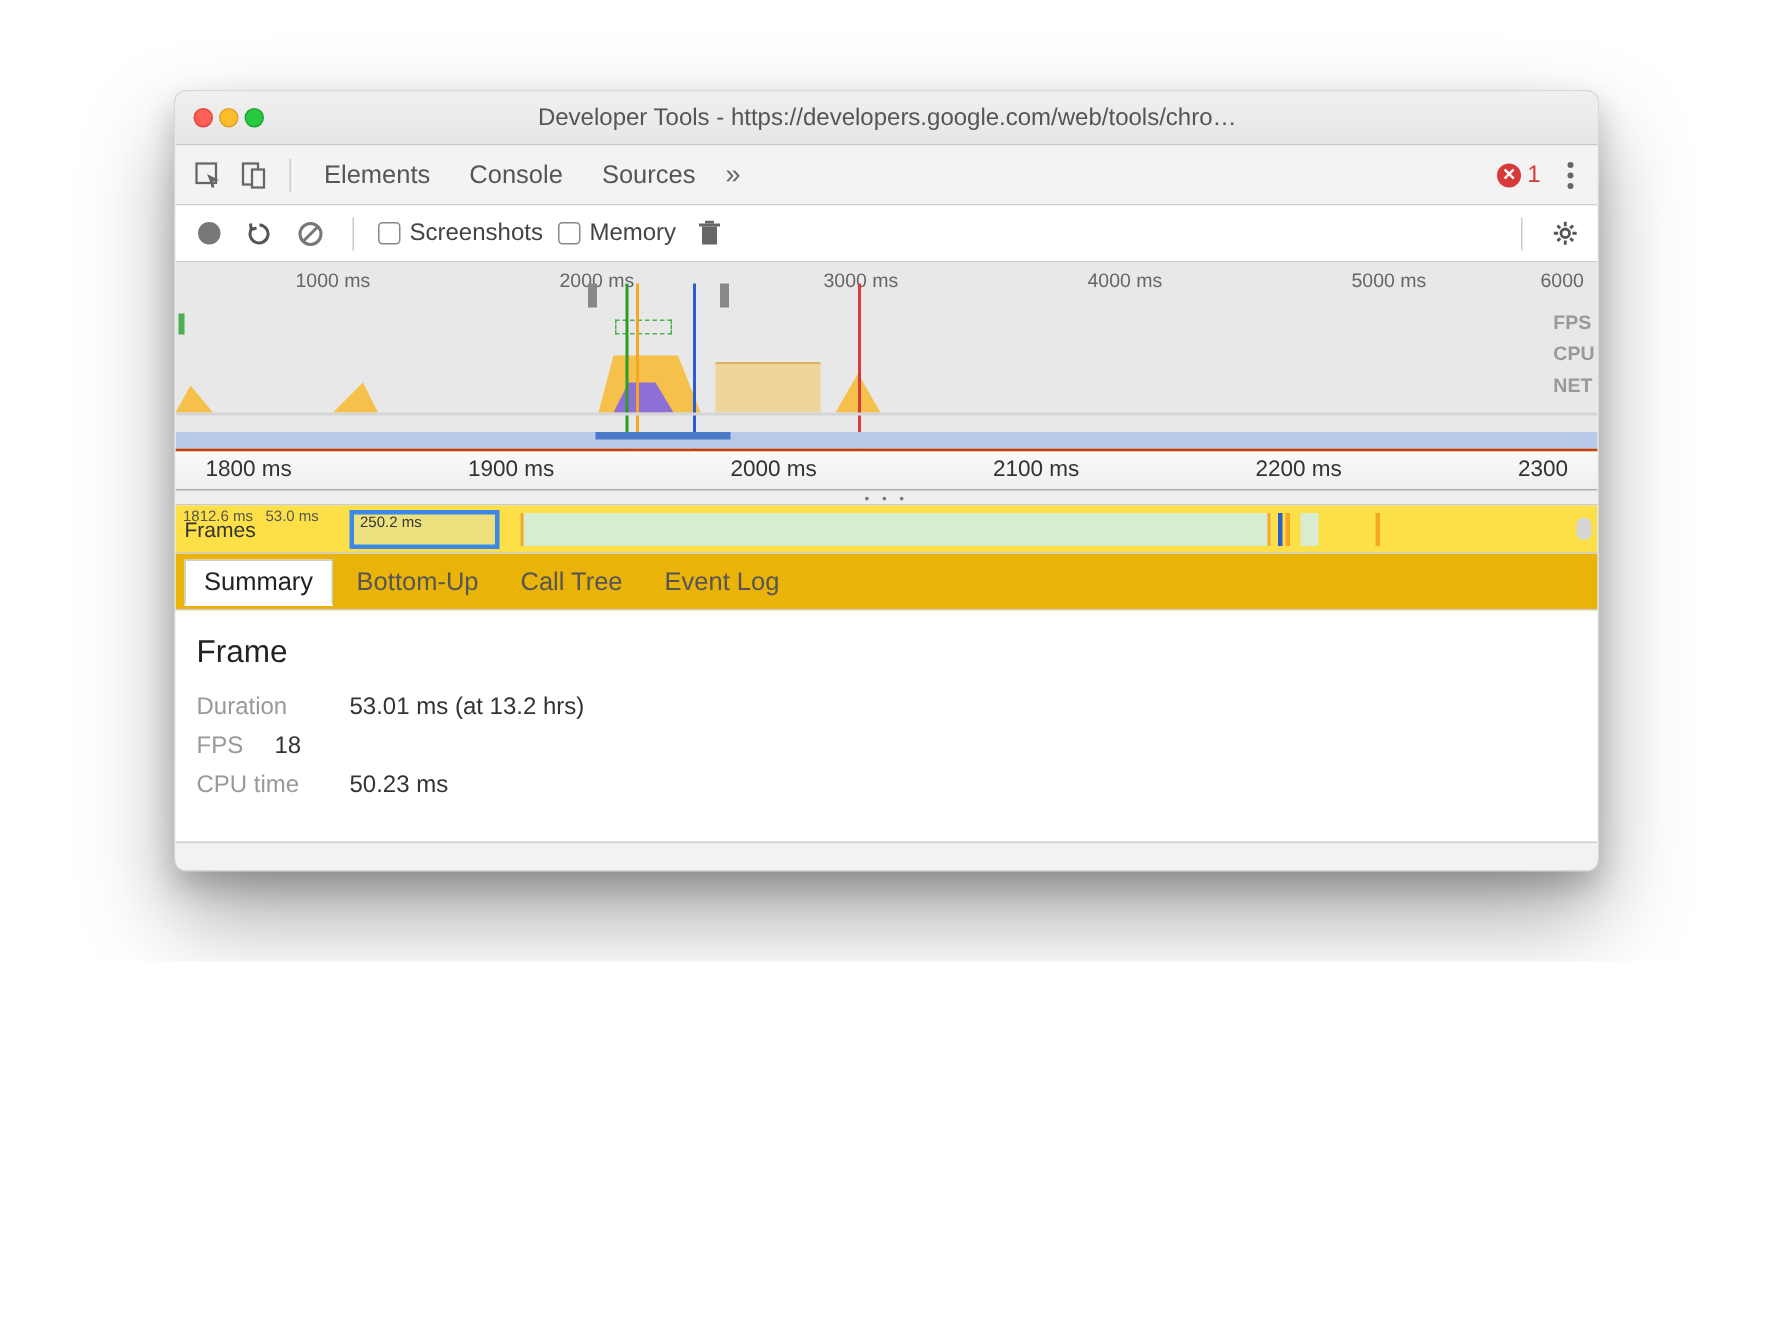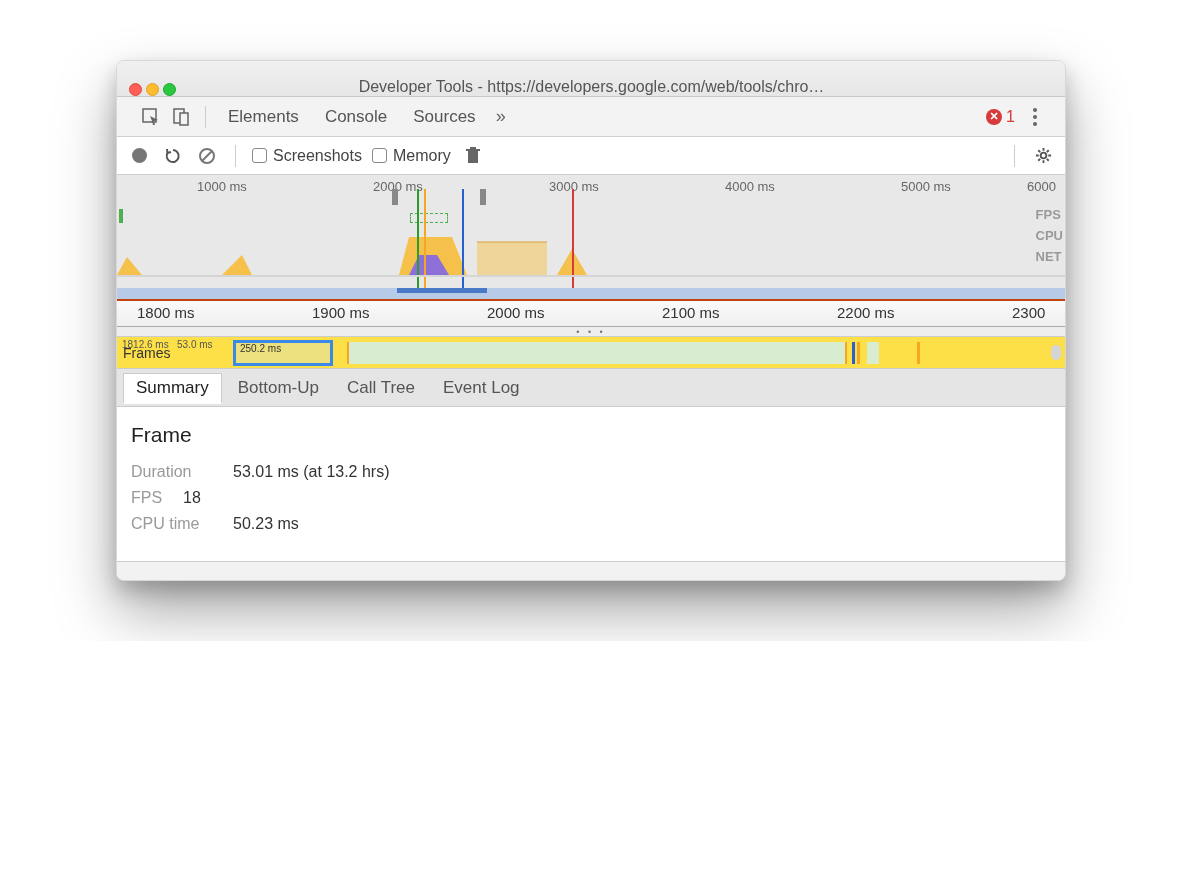--- a/index.html
+++ b/index.html
@@ -18,21 +18,21 @@
     overflow: hidden;
     background: #fff;
     border: 1px solid #d8d8d8;
   }
   
   .titlebar {
     height: 36px;
     background: linear-gradient(#f0f0f0, #e6e6e6);
     border-bottom: 1px solid #c7c7c7;
     display: flex;
-    align-items: flex-end;
+    align-items: center;
     padding: 0 12px;
     gap: 4px;
   }
   .traffic-light { width: 13px; height: 13px; border-radius: 50%; }
   .tl-close { background: #ff5f57; border: 1px solid #e24640; }
   .tl-min { background: #ffbd2e; border: 1px solid #dfa023; }
   .tl-max { background: #28c940; border: 1px solid #1fa52f; }
   .title-text {
     flex: 1;
     text-align: center;
@@ -42,21 +42,21 @@
     white-space: nowrap;
     overflow: hidden;
     text-overflow: ellipsis;
   }
   
   .devtools-tabs {
     height: 40px;
     display: flex;
     align-items: center;
     border-bottom: 1px solid #cfcfcf;
-    padding: 0 22px;
+    padding: 0 10px;
     gap: 6px;
     background: #f3f3f3;
   }
   .sep { width: 1px; height: 22px; background: #ccc; margin: 0 6px; }
   .tab {
     font-size: 17px;
     color: #555;
     padding: 0 10px;
     height: 38px;
     display: flex;
@@ -120,21 +120,21 @@
     font-size: 11px; color:#444;
   }
   .frames-label { position:absolute; left:6px; top:8px; font-size:14px; color:#333;}
   .frame-block { position:absolute; top:5px; height:22px; background:#d8edcf; border-left:2px solid #f5a623; border-right:2px solid #f5a623;}
   .frame-sel { position:absolute; top:3px; height:26px; border:3px solid #3a88e8; background:rgba(200,230,255,0.3);}
   .frame-tiny { position:absolute; top:5px; width:3px; height:22px; }
   .resize-knob { position:absolute; right:4px; top:8px; width:10px; height:15px; border-radius:5px; background:#d5d5d5;}
   
   .detail-tabs {
     height: 38px; display:flex; align-items:center; gap:4px;
-    background:#e5e5e5; border-bottom:1px solid #ccc;
+    background:#eab308; border-bottom:1px solid #ccc;
     padding: 0 6px;
     font-size: 17px;
   }
   .dtab { padding: 4px 12px; color:#555; cursor:pointer;}
   .dtab.active { background:#fff; border:1px solid #ccc; border-bottom:2px solid #fff; color:#222; margin-bottom:-1px;}
   
   .summary-panel {
     padding: 16px 14px 20px 14px;
     background:#fff;
     border-bottom: 1px solid #ccc;

